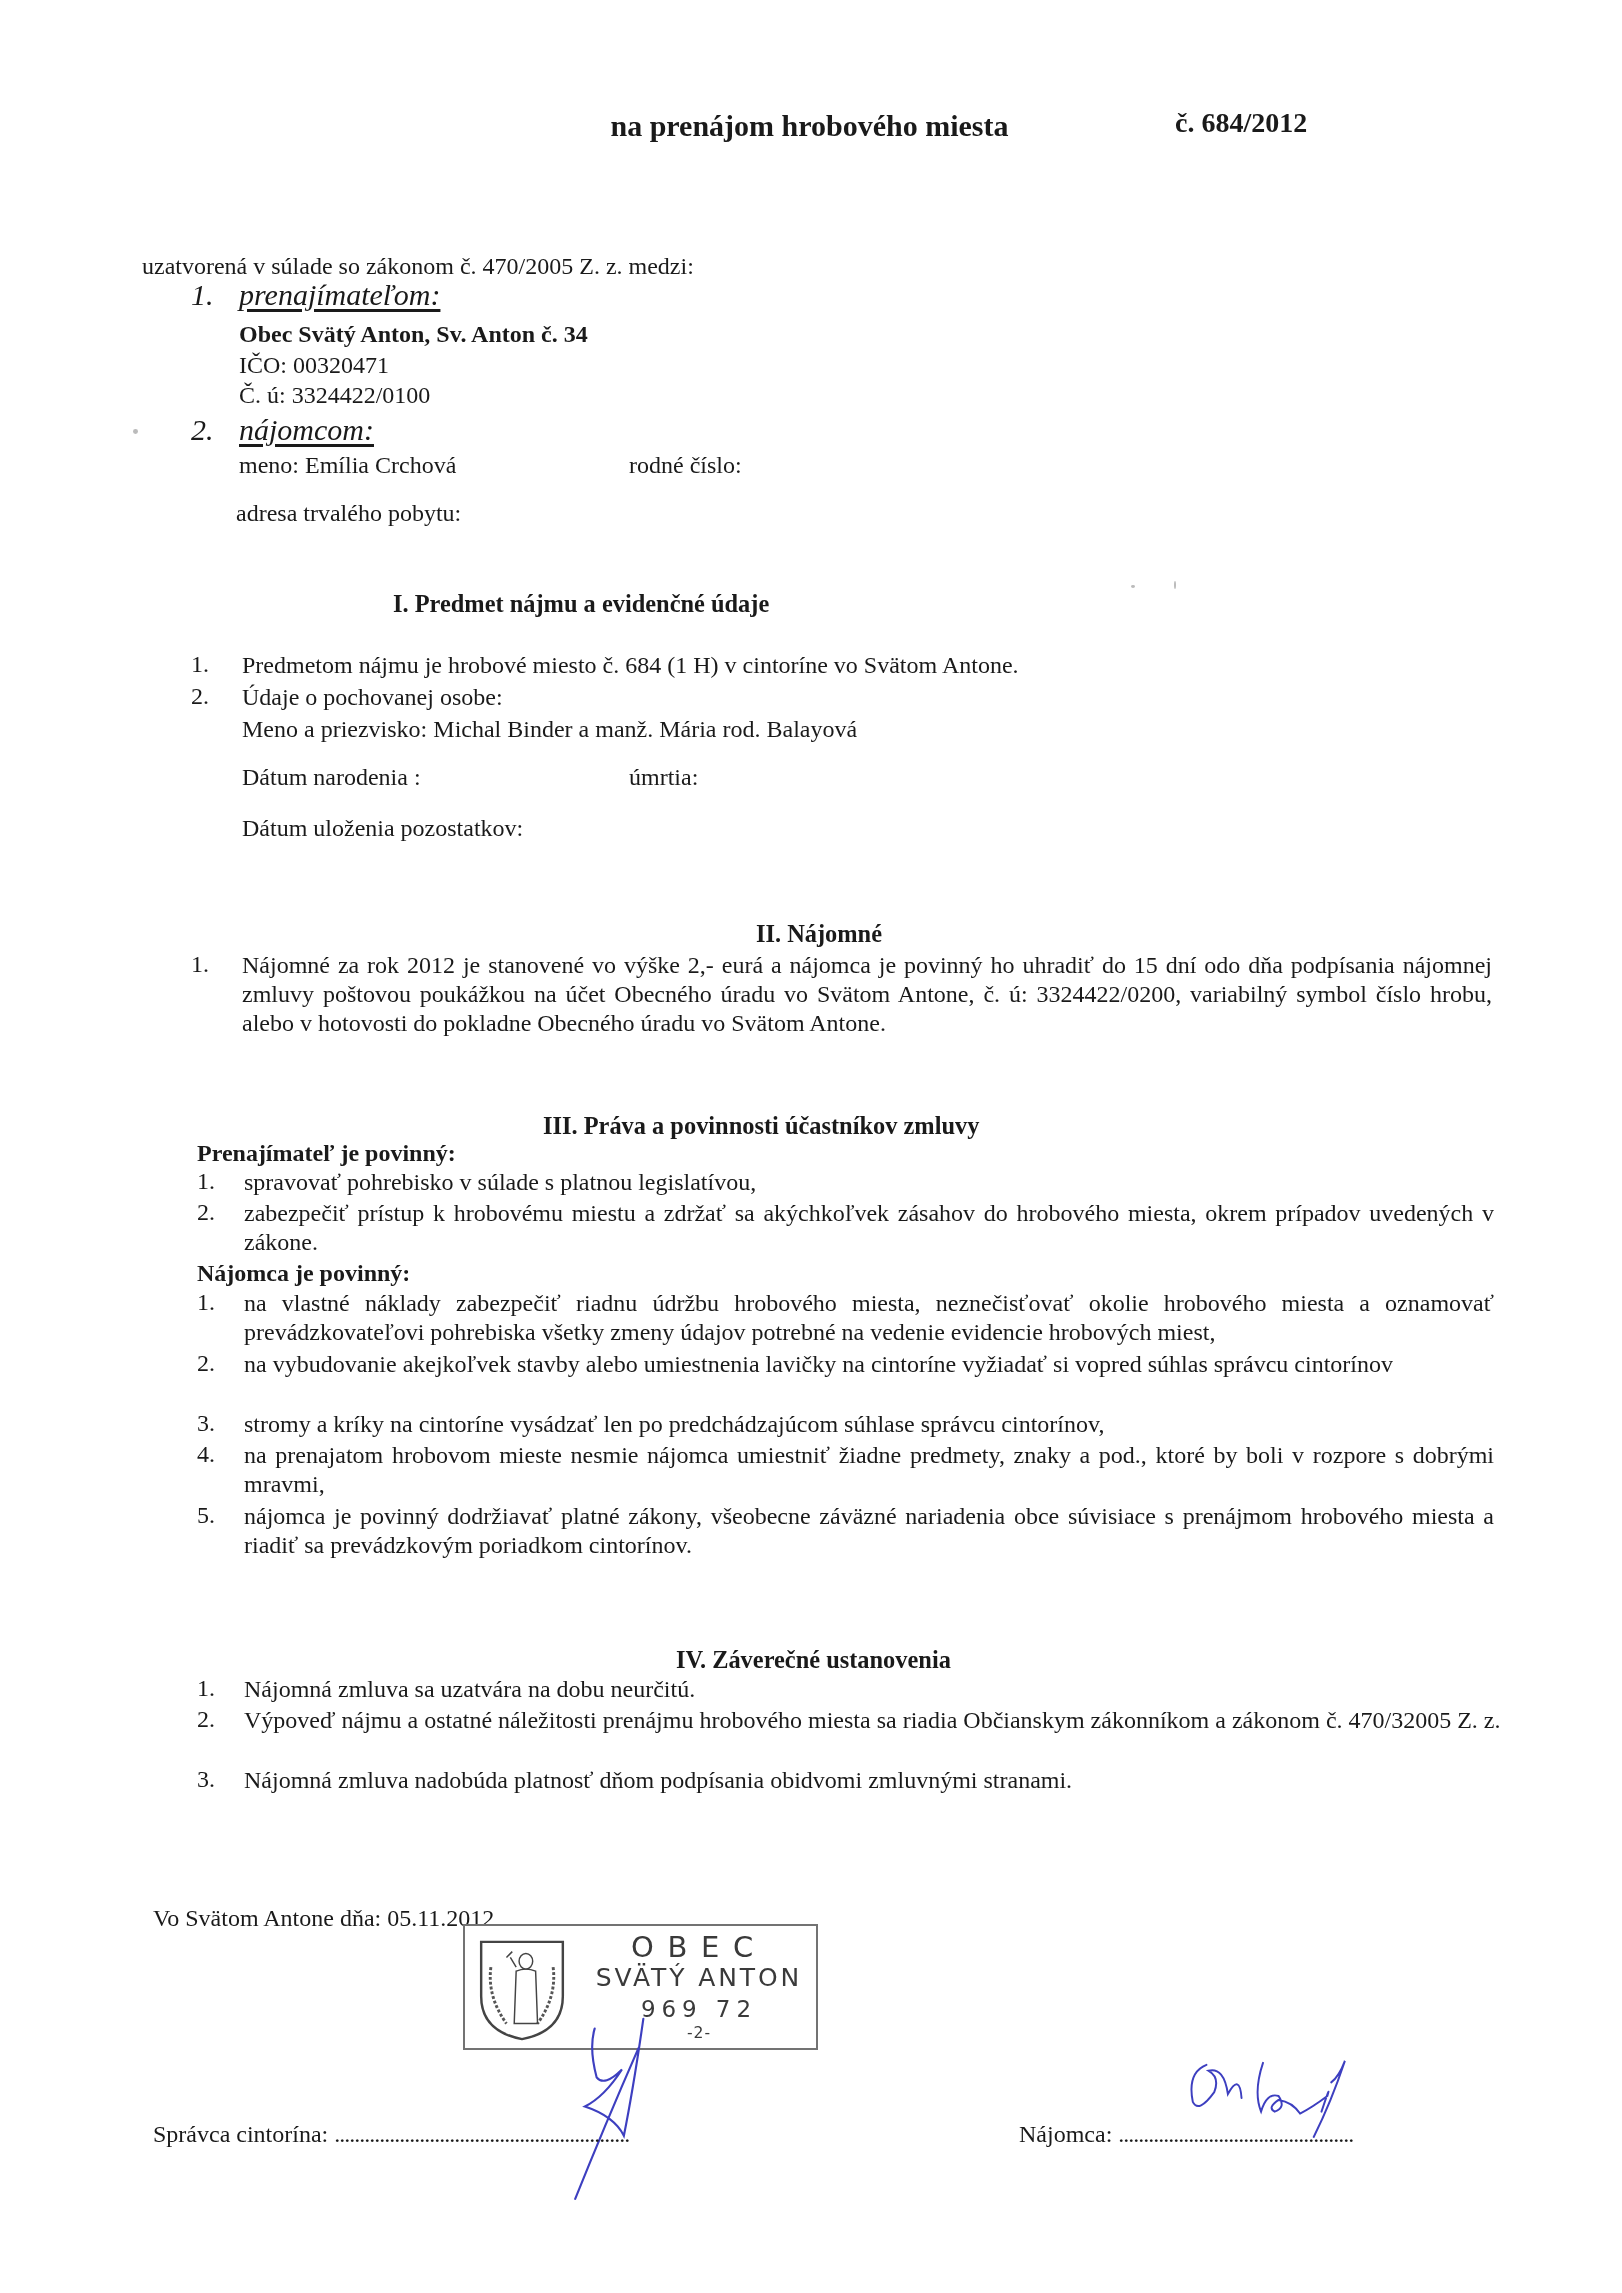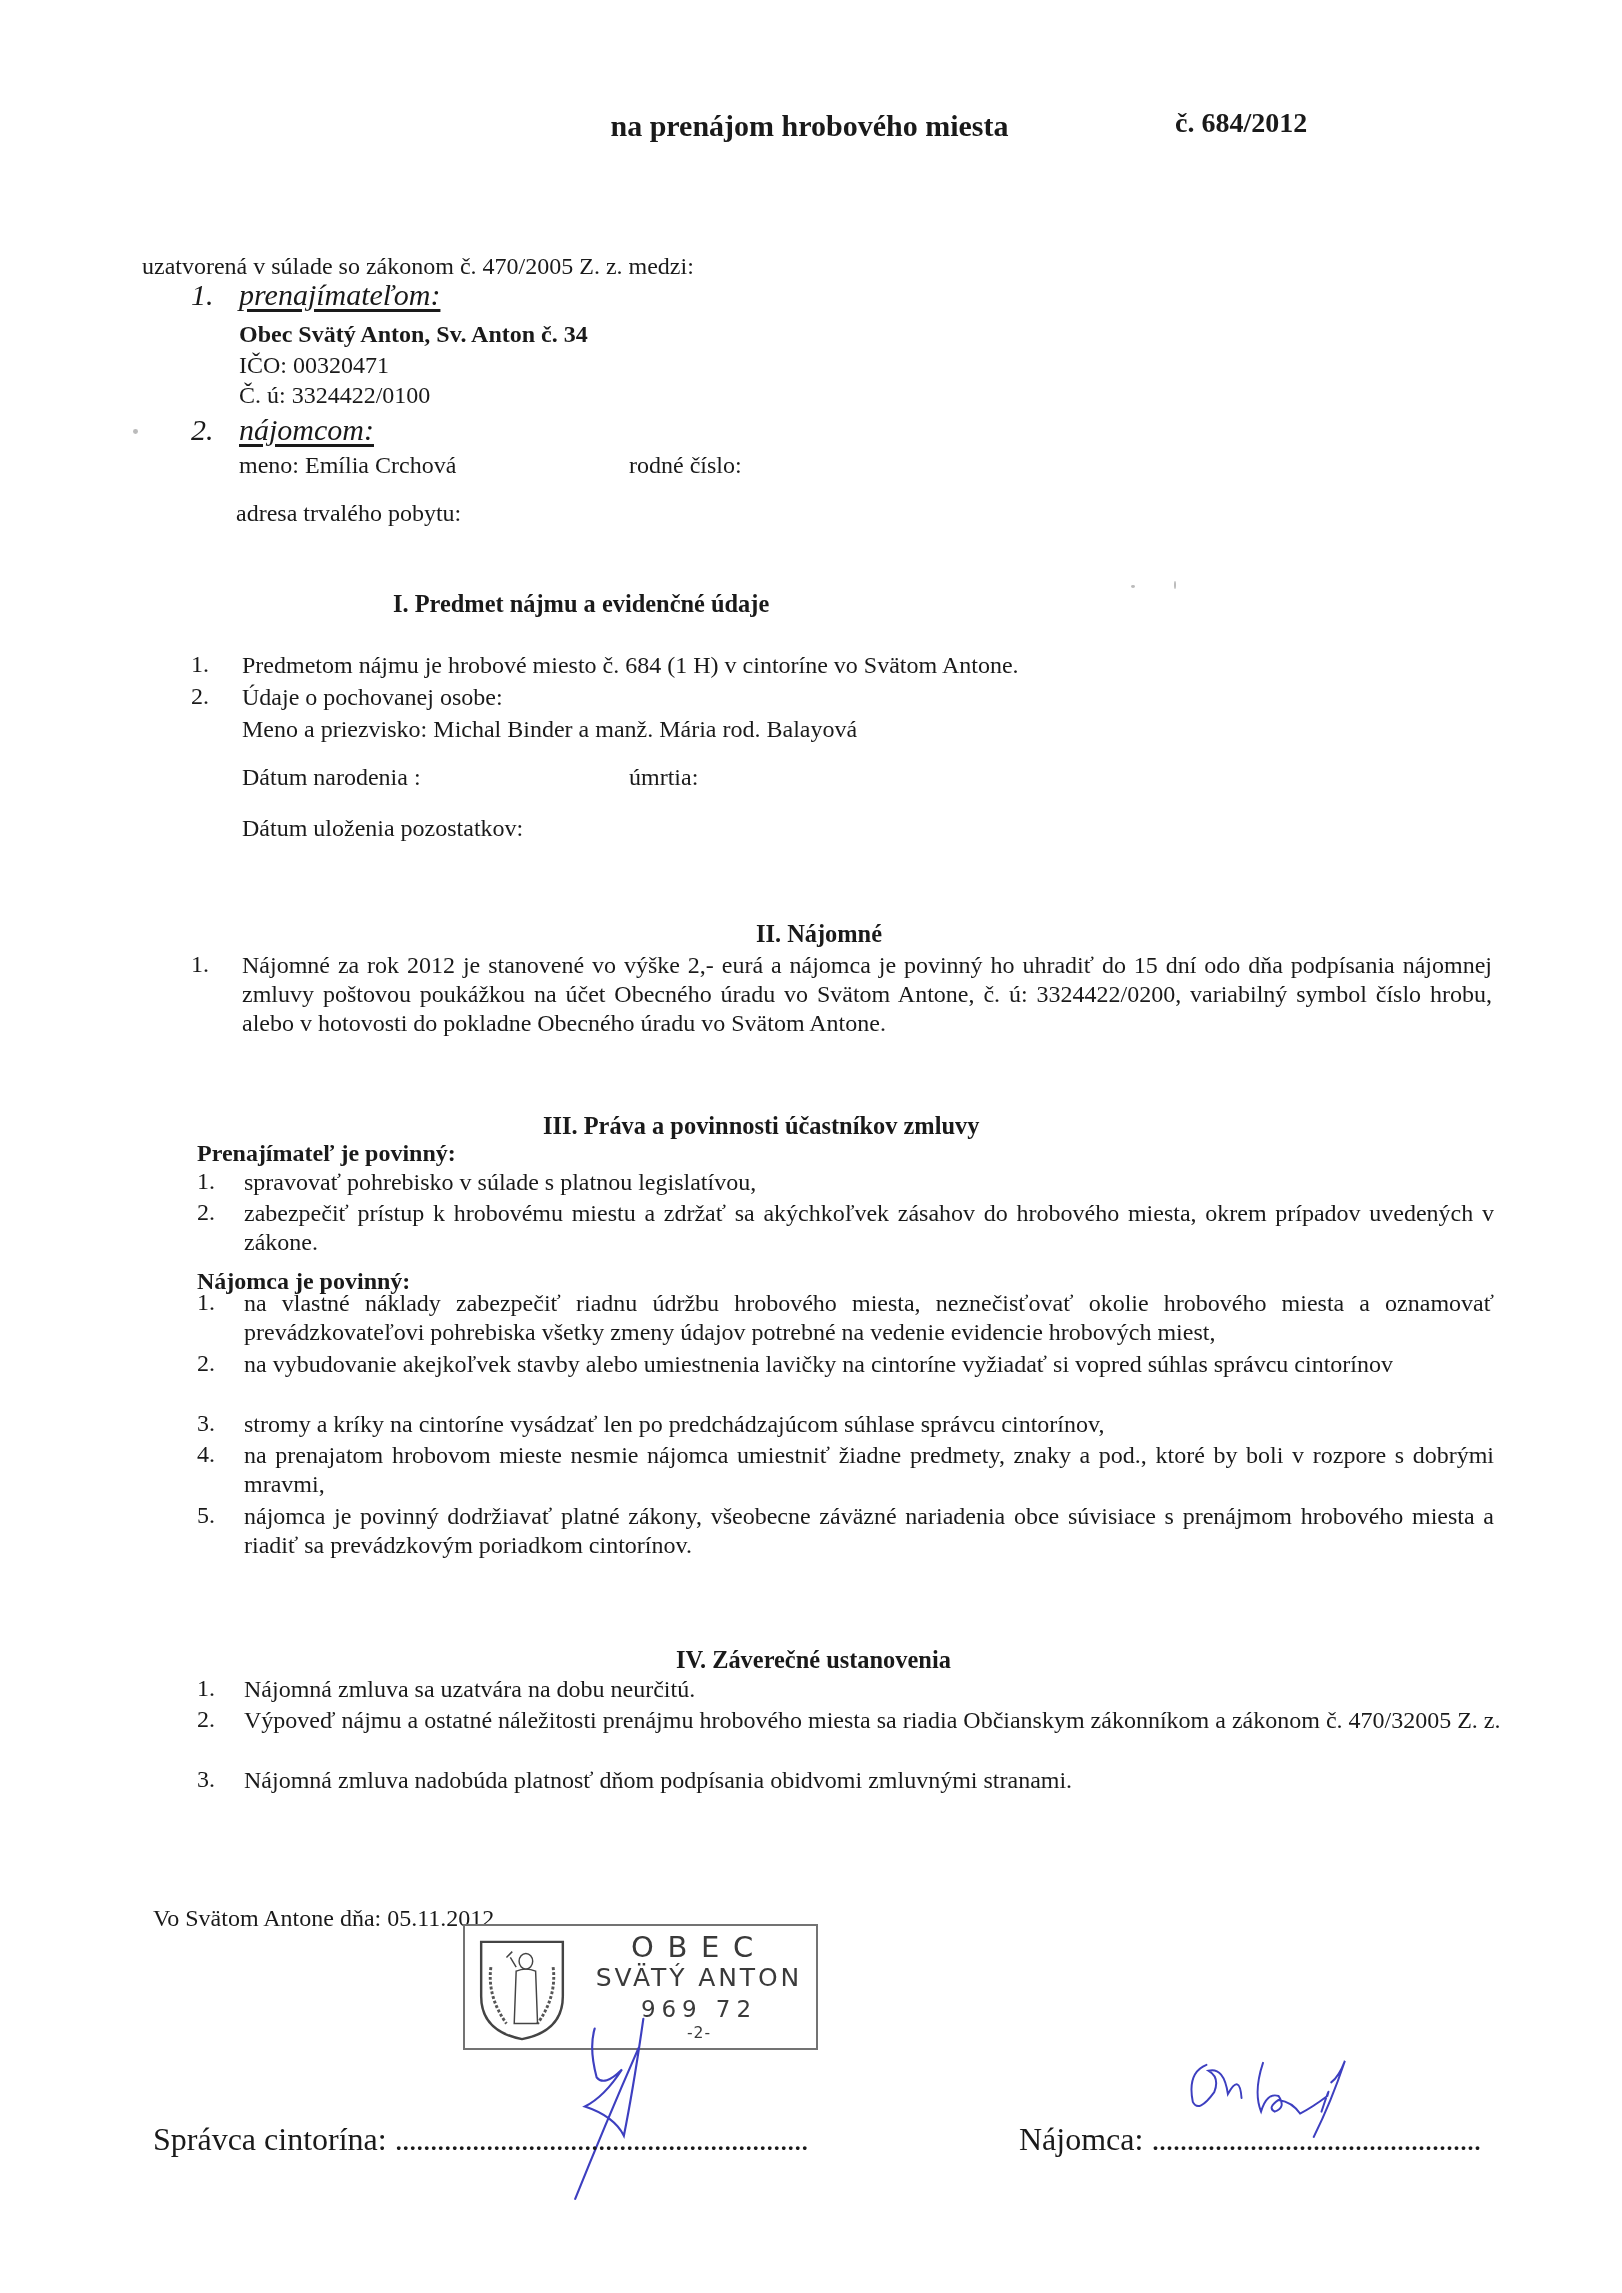--- a/index.html
+++ b/index.html
@@ -8,21 +8,21 @@
   .abs { position:absolute; white-space:nowrap; }
   .title { font-weight:bold; font-size:30px; text-align:center; width:683px; left:468px; line-height:38px; }
   .contract-no { font-weight:bold; font-size:28px; }
   .t { font-size:24px; line-height:29px; }
   .b { font-weight:bold; }
   .it { font-style:italic; font-size:30px; }
   .u { text-decoration:underline; text-underline-offset:3.9px; }
   .heading { font-weight:bold; font-size:24.4px; }
   .num { position:absolute; font-size:24px; }
   .para { position:absolute; font-size:24px; line-height:29px; text-align:justify; white-space:normal; }
-  .sig-label { font-size:32px;text-align:right; }
+  .sig-label { font-size:24px;text-align:right; }
   .stamp { position:absolute; left:463px; top:1924px; width:351px; height:122px;
            border:2px solid #737373; }
   .stamp-crest { position:absolute; left:11.7px; top:11.7px; width:90px; height:105px; }
   .stamp-text { position:absolute; left:117px; width:234px; text-align:center;
                 font-family:"DejaVu Sans", sans-serif; color:#3a3a3a; letter-spacing:5.9px; }
   .specks { position:absolute; background:#bbb; border-radius:50%; }
 </style>
 </head>
 <body>
 
@@ -58,21 +58,21 @@
 <div class="abs heading" style="left:756px; top:920px;">II. Nájomné</div>
 <div class="num" style="left:191px; top:951px;">1.</div>
 <div class="para" style="left:242px; top:951px; width:1250px;">Nájomné za rok 2012 je stanovené vo výške 2,- eurá  a nájomca je povinný ho uhradiť do 15 dní odo dňa podpísania nájomnej zmluvy poštovou poukážkou na účet Obecného úradu vo Svätom Antone, č. ú: 3324422/0200, variabilný symbol číslo hrobu, alebo v hotovosti do pokladne Obecného úradu vo Svätom Antone.</div>
 
 <div class="abs heading" style="left:543px; top:1112px;">III. Práva a povinnosti účastníkov zmluvy</div>
 <div class="abs t b" style="left:197px; top:1139px;">Prenajímateľ je povinný:</div>
 <div class="num" style="left:197px; top:1168px;">1.</div>
 <div class="para" style="left:244px; top:1168px; width:1250px;">spravovať pohrebisko v súlade s platnou legislatívou,</div>
 <div class="num" style="left:197px; top:1199px;">2.</div>
 <div class="para" style="left:244px; top:1199px; width:1250px;">zabezpečiť prístup k hrobovému miestu a zdržať sa akýchkoľvek zásahov do hrobového miesta, okrem prípadov uvedených v zákone.</div>
-<div class="abs t b" style="left:197px; top:1259px;margin-top:8px;">Nájomca je povinný:</div>
+<div class="abs t b" style="left:197px; top:1259px;">Nájomca je povinný:</div>
 <div class="num" style="left:197px; top:1289px;">1.</div>
 <div class="para" style="left:244px; top:1289px; width:1250px;">na vlastné náklady zabezpečiť riadnu údržbu hrobového miesta, neznečisťovať okolie hrobového miesta a oznamovať prevádzkovateľovi pohrebiska všetky zmeny údajov potrebné na vedenie evidencie hrobových miest,</div>
 <div class="num" style="left:197px; top:1350px;">2.</div>
 <div class="para" style="left:244px; top:1350px; width:1250px;">na vybudovanie akejkoľvek stavby alebo umiestnenia lavičky na cintoríne vyžiadať si vopred súhlas správcu cintorínov</div>
 <div class="num" style="left:197px; top:1410px;">3.</div>
 <div class="para" style="left:244px; top:1410px; width:1250px;">stromy a kríky na cintoríne vysádzať len po predchádzajúcom súhlase správcu cintorínov,</div>
 <div class="num" style="left:197px; top:1441px;">4.</div>
 <div class="para" style="left:244px; top:1441px; width:1250px;">na prenajatom hrobovom mieste nesmie nájomca umiestniť žiadne predmety, znaky a pod., ktoré by boli v rozpore s dobrými mravmi,</div>
 <div class="num" style="left:197px; top:1502px;">5.</div>
 <div class="para" style="left:244px; top:1502px; width:1250px;">nájomca je povinný dodržiavať platné zákony, všeobecne záväzné nariadenia obce súvisiace s prenájmom hrobového miesta a riadiť sa prevádzkovým poriadkom cintorínov.</div>

